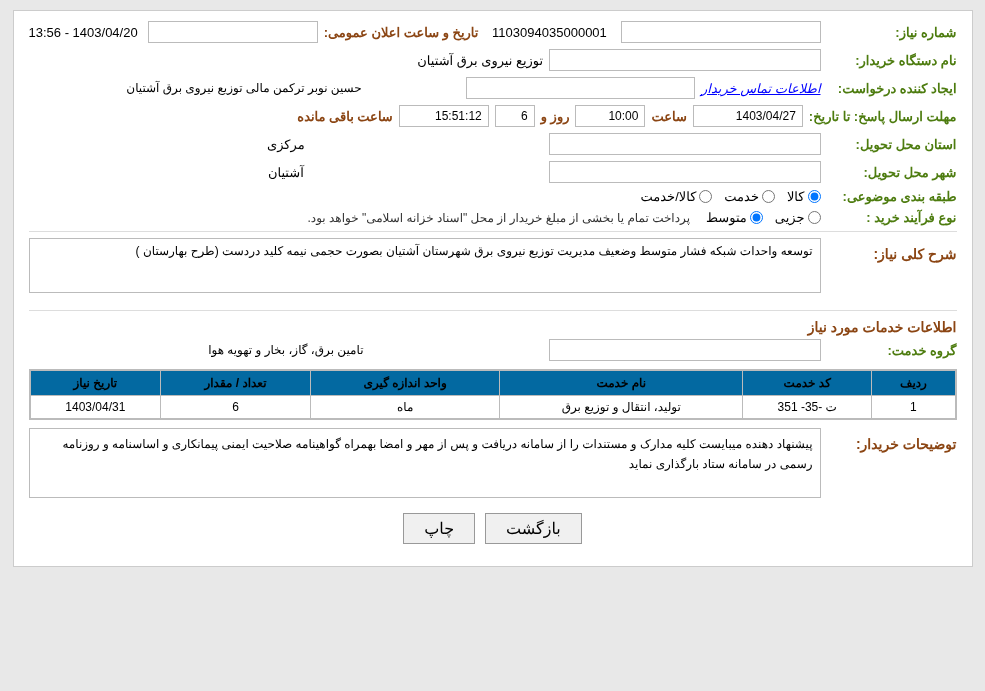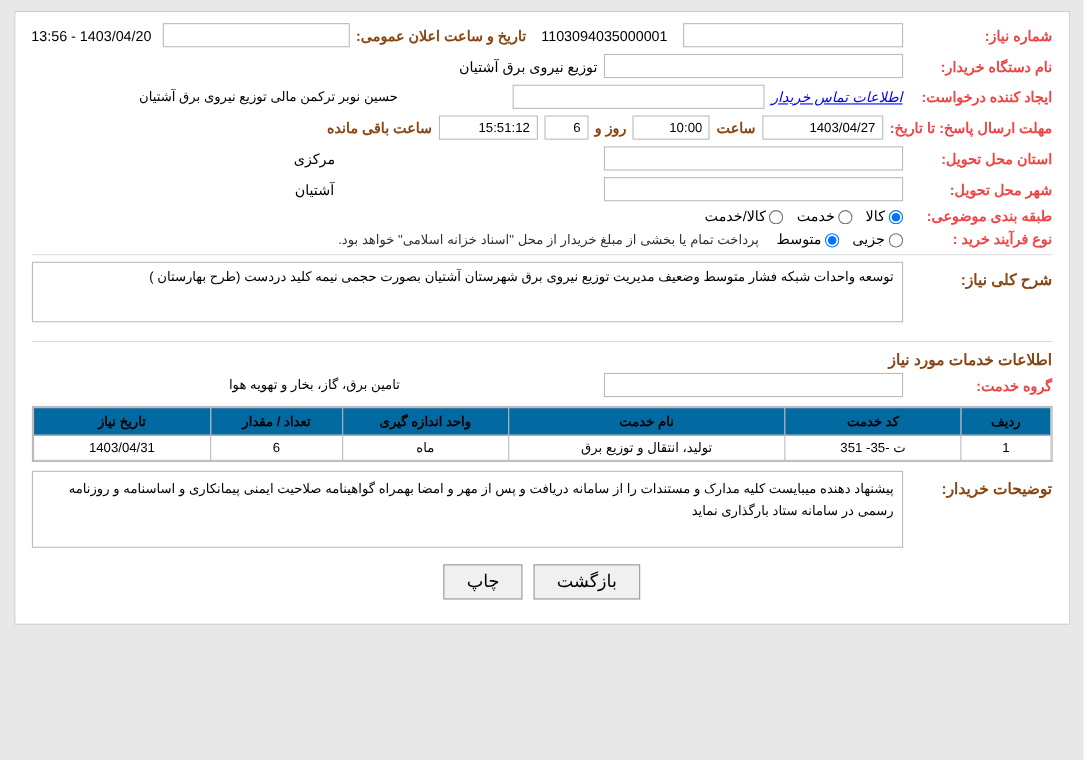--- a/index.html
+++ b/index.html
@@ -27,21 +27,21 @@
     .content {
       padding: 10px 15px;
     }
     .form-row {
       display: flex;
       align-items: center;
       margin-bottom: 6px;
       gap: 6px;
     }
     .label {
-      color: #ef4444;
+      color: #4d7c0f;
       font-weight: bold;
       white-space: nowrap;
       min-width: 130px;
       text-align: right;
     }
     .label-small {
       color: #8B4513;
       font-weight: bold;
       white-space: nowrap;
     }
@@ -81,21 +81,21 @@
       width: 100%;
       font-family: Tahoma, Arial, sans-serif;
     }
     .radio-group {
       display: flex;
       gap: 12px;
       align-items: center;
     }
     .radio-label {
       display: flex;
-      align-items: flex-end;
+      align-items: center;
       gap: 3px;
       cursor: pointer;
     }
     .table-container {
       border: 1px solid #bbb;
       margin: 8px 0;
     }
     table {
       width: 100%;
       border-collapse: collapse;
@@ -103,21 +103,21 @@
     }
     th {
       background: #0369a1;
       border: 1px solid #bbb;
       padding: 5px 8px;
       text-align: center;
       font-weight: bold;
     }
     td {
       border: 1px solid #bbb;
-      padding: 4px 23px;
+      padding: 4px 4px;
       text-align: center;
     }
     .notes-area {
       border: 1px solid #bbb;
       min-height: 70px;
       padding: 6px 8px;
       font-size: 12px;
       direction: rtl;
       line-height: 1.7;
       width: 100%;

